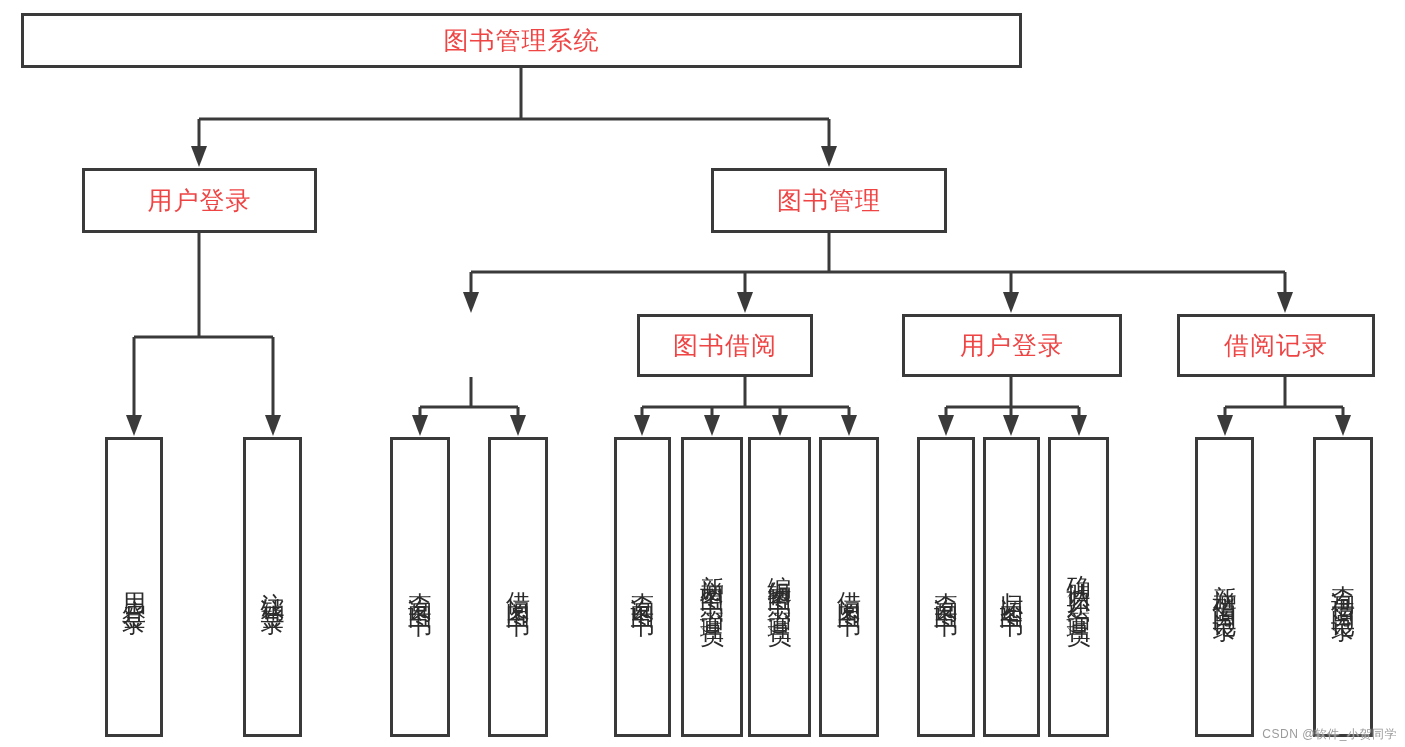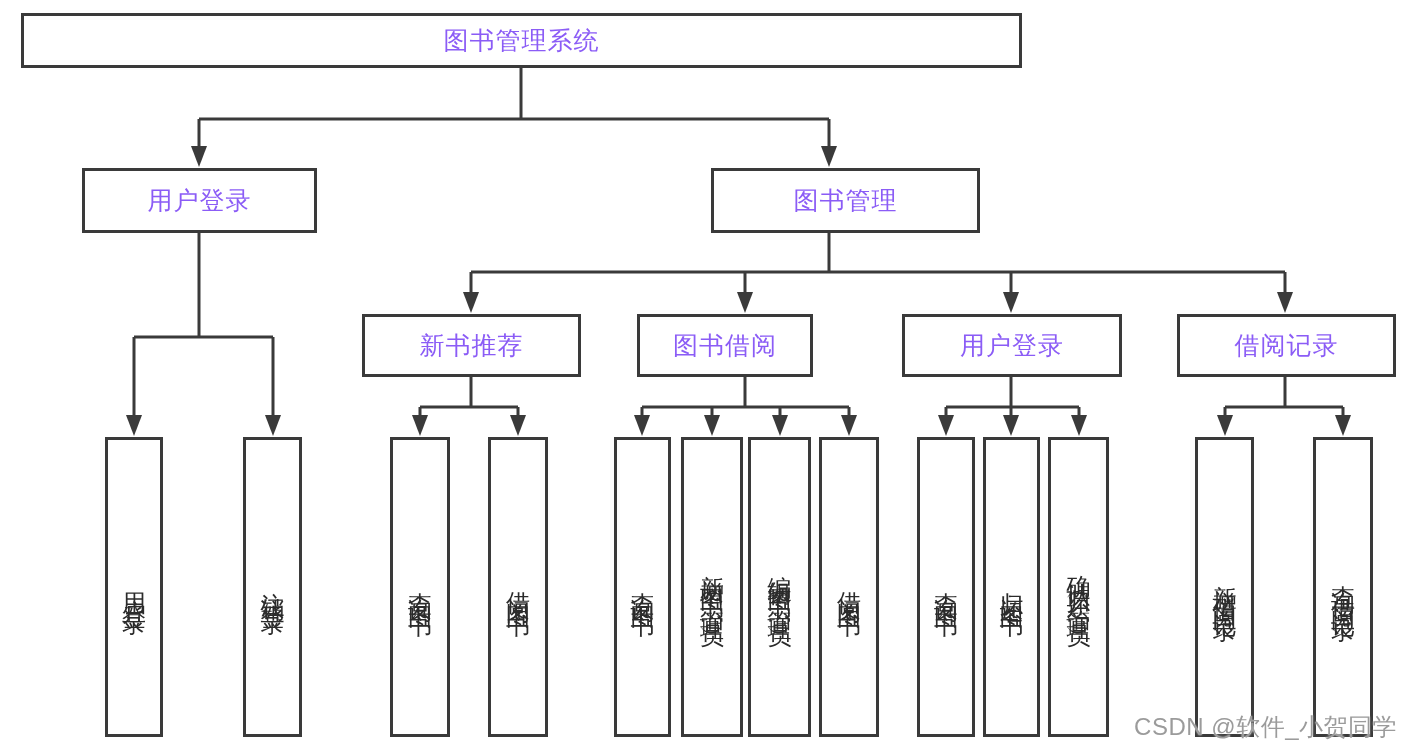--- a/index.html
+++ b/index.html
@@ -5,21 +5,21 @@
   html,body{margin:0;padding:0;background:#ffffff;}
   body{font-family:"Liberation Sans", sans-serif;}
   .canvas{position:relative;width:1405px;height:747px;background:#ffffff;overflow:hidden;}
   .lines-layer{position:absolute;left:0;top:0;width:1405px;height:747px;z-index:0;}
   .box{
     position:absolute;
     box-sizing:border-box;
     background:#ffffff;
     border:3px solid #3a3a3a;
     display:flex;align-items:center;justify-content:center;
-    color:#8b5cf6;
+    color:#ef4444;
     font-size:25px;
     letter-spacing:1px;
     z-index:1;
     white-space:nowrap;
   }
   .vbox{
     position:absolute;
     box-sizing:border-box;
     background:#ffffff;
     border:3px solid #3a3a3a;
@@ -32,21 +32,21 @@
     text-orientation:mixed;
     font-size:24px;
     letter-spacing:7px;
     color:#2b2b2b;
     line-height:1;
   }
   .watermark{
     position:absolute;
     right:8px;
     bottom:4px;
-    font-size:24px;
+    font-size:12px;
     color:#9b9b9b;
     letter-spacing:0.5px;
     z-index:2;
     text-shadow:0 0 2px #ffffff;
     white-space:nowrap;
     margin-top:40px;
   }
 </style>
 </head>
 <body>
@@ -80,26 +80,25 @@
       <polygon points="1003,415 1019,415 1011,436"></polygon>
       <polygon points="1071,415 1087,415 1079,436"></polygon>
       <polygon points="1217,415 1233,415 1225,436"></polygon>
       <polygon points="1335,415 1351,415 1343,436"></polygon>
     </g>
   </svg>
 
   <div class="box" style="left:21px;top:13px;width:1001px;height:55px;">图书管理系统</div>
 
   <div class="box" style="left:82px;top:168px;width:235px;height:65px;">用户登录</div>
-  <div class="box" style="left:711px;top:168px;width:269px;height:65px;">图书管理</div>
+  <div class="box" style="left:711px;top:168px;width:236px;height:65px;">图书管理</div>
 
-  <div class="box" style="left:362px;top:314px;width:219px;height:63px;">新书推荐</div>
   <div class="box" style="left:637px;top:314px;width:176px;height:63px;">图书借阅</div>
   <div class="box" style="left:902px;top:314px;width:220px;height:63px;">用户登录</div>
-  <div class="box" style="left:1177px;top:314px;width:219px;height:63px;">借阅记录</div>
+  <div class="box" style="left:1177px;top:314px;width:198px;height:63px;">借阅记录</div>
 
   <div class="vbox" style="left:105px;top:437px;width:58px;height:300px;">
     <span>用户登录</span>
   </div>
   <div class="vbox" style="left:243px;top:437px;width:59px;height:300px;">
     <span>注销登录</span>
   </div>
 
   <div class="vbox" style="left:390px;top:437px;width:60px;height:300px;">
     <span>查询图书</span>

